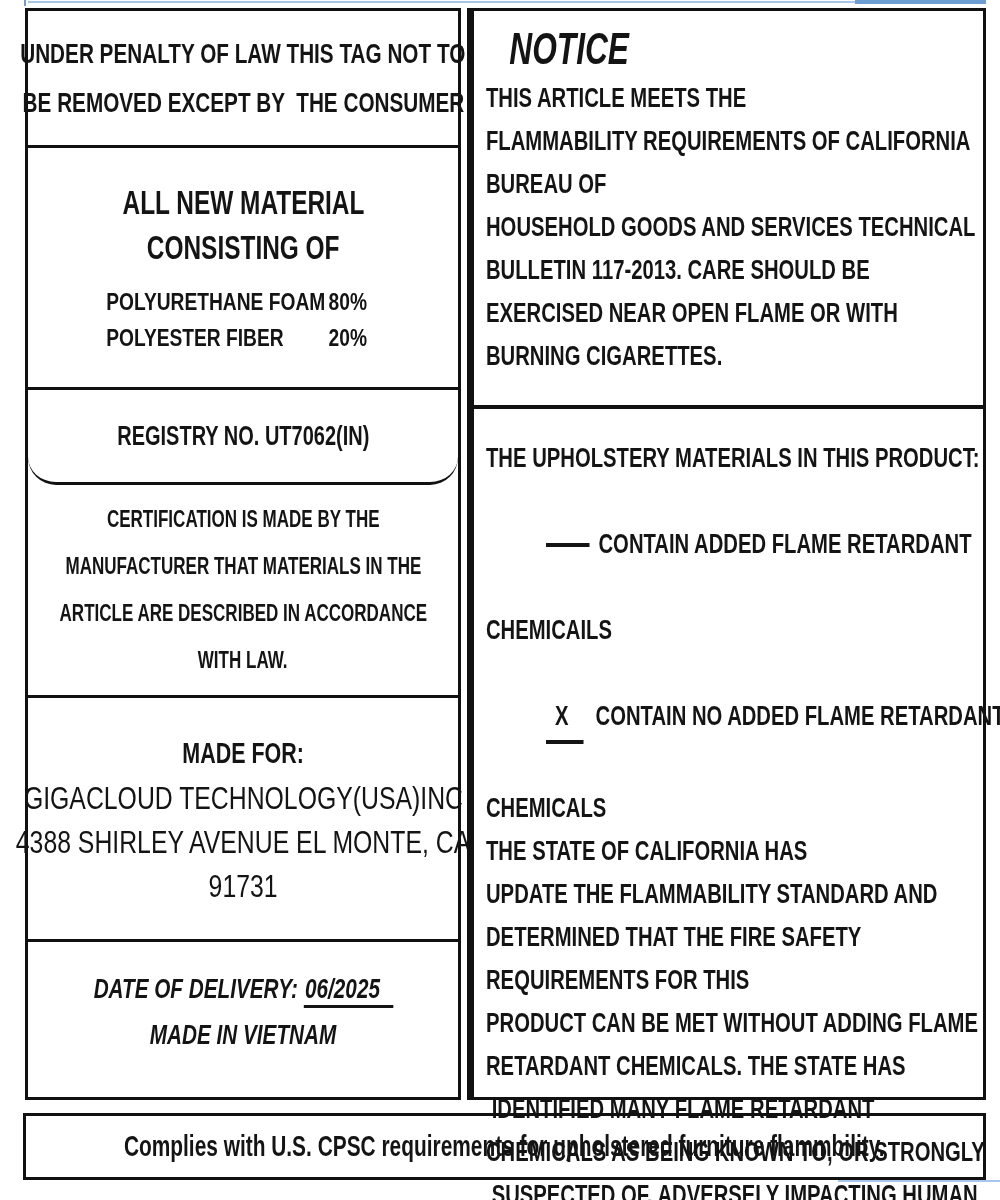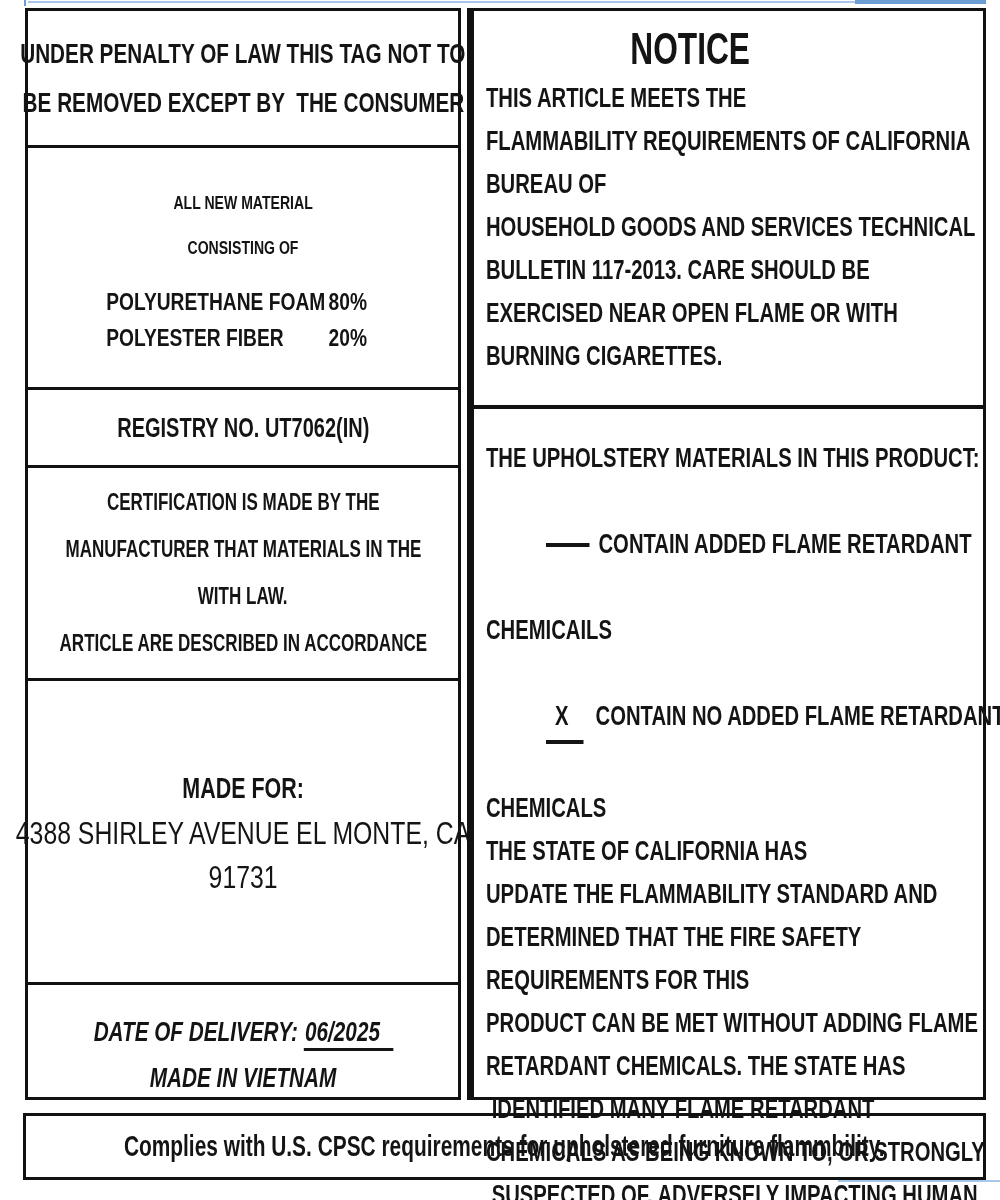--- a/index.html
+++ b/index.html
@@ -26,49 +26,49 @@
   .footer-box{
     position:absolute;left:23px;top:1113px;width:963px;height:67px;
     border:3px solid #111;
     display:flex;align-items:center;justify-content:center;text-align:right;
   }
 
   .sec{border-bottom:3px solid #111;display:flex;flex-direction:column;justify-content:center;}
   .sec:last-child{border-bottom:none;}
   .s1{height:137px;}
   .s2{height:242px;justify-content:center;}
-  .s3{height:78px;}
+  .s3{height:95px;border-radius:28px;}
   .s4{height:213px;}
-  .s5{height:304px;}
+  .s5{height:244px;}
   .s6{height:140px;font-style:italic;}
 
   .rbox1{height:398px;border-bottom:4px solid #111;padding:10px 0 0 12px;}
   .rbox2{padding:28px 0 0 12px;}
 
   
   .cline{display:flex;justify-content:center;}
   .cc{display:inline-block;white-space:pre;transform:scaleX(.74);transform-origin:50% 50%;font-weight:700;}
   .lline{display:block;white-space:pre;}
   .cl{display:inline-block;white-space:pre;transform:scaleX(.75);transform-origin:0 60%;font-weight:700;}
 
   .s1 .cline{line-height:49px;font-size:28px;}
-  .s2 .t{line-height:45px;font-size:19px;}
+  .s2 .t{line-height:45px;font-size:33px;}
   .s3 .cline{line-height:40px;font-size:27px;}
   .s4 .cline{line-height:47px;font-size:23px;}
   .s5 .title{line-height:48px;font-size:29px;}
   .s5 .addr{line-height:44px;font-size:31px;}
   .s5 .addr .cc{font-weight:400;transform:scaleX(.8);}
   .s6 .cline{line-height:46px;font-size:28px;}
 
   .mtable{width:342px;margin:14px auto 0;transform:scaleX(.8);transform-origin:50% 50%;}
   .mrow{display:flex;line-height:36px;font-size:24px;font-weight:700;}
   .mname{flex:1;text-align:left;white-space:pre;}
   .mpct{width:64px;text-align:left;white-space:pre;}
 
-  .notice-title{display:flex;justify-content:flex-end;padding-right:210px;line-height:56px;}
+  .notice-title{display:flex;justify-content:flex-start;padding-right:210px;line-height:56px;font-style:italic;}
   .notice-title .cc{font-size:44px;transform:scaleX(.72);}
   .rtext{font-size:27px;line-height:43px;}
 
   .u-date{border-bottom:3px solid #141414;padding:0 18px 1px 2px;}
   .u-mark{display:inline-block;border-bottom:4px solid #141414;padding:0 20px 2px 12px;margin-right:16px;}
   .blank{display:inline-block;width:58px;height:2px;border-bottom:4px solid #141414;margin-right:12px;transform:translateY(-6px);}
 
   
   .hl-top{position:absolute;left:28px;top:1px;width:958px;height:2px;background:#a6c6ec;}
   .hl-top-right{position:absolute;left:855px;top:0;width:131px;height:4px;background:#6b9fd4;}
@@ -117,30 +117,33 @@
     </div>
 
     <div class="sec s4">
       <div class="cline">
           <span class="cc">CERTIFICATION IS MADE BY THE</span>
         </div>
       <div class="cline">
           <span class="cc">MANUFACTURER THAT MATERIALS IN THE</span>
         </div>
       <div class="cline">
+          <span class="cc">ARTICLE ARE DESCRIBED IN ACCORDANCE</span>
+        </div>
+      <div class="cline">
           <span class="cc">WITH LAW.</span>
-        </div>
-      <div class="cline">
-          <span class="cc">ARTICLE ARE DESCRIBED IN ACCORDANCE</span>
         </div>
     </div>
 
     <div class="sec s5">
       <div class="cline title">
           <span class="cc">MADE FOR:</span>
+        </div>
+      <div class="cline addr">
+          <span class="cc">GIGACLOUD TECHNOLOGY(USA)INC</span>
         </div>
       <div class="cline addr">
           <span class="cc">4388 SHIRLEY AVENUE EL MONTE, CA</span>
         </div>
       <div class="cline addr">
           <span class="cc">91731</span>
         </div>
     </div>
 
     <div class="sec s6">

